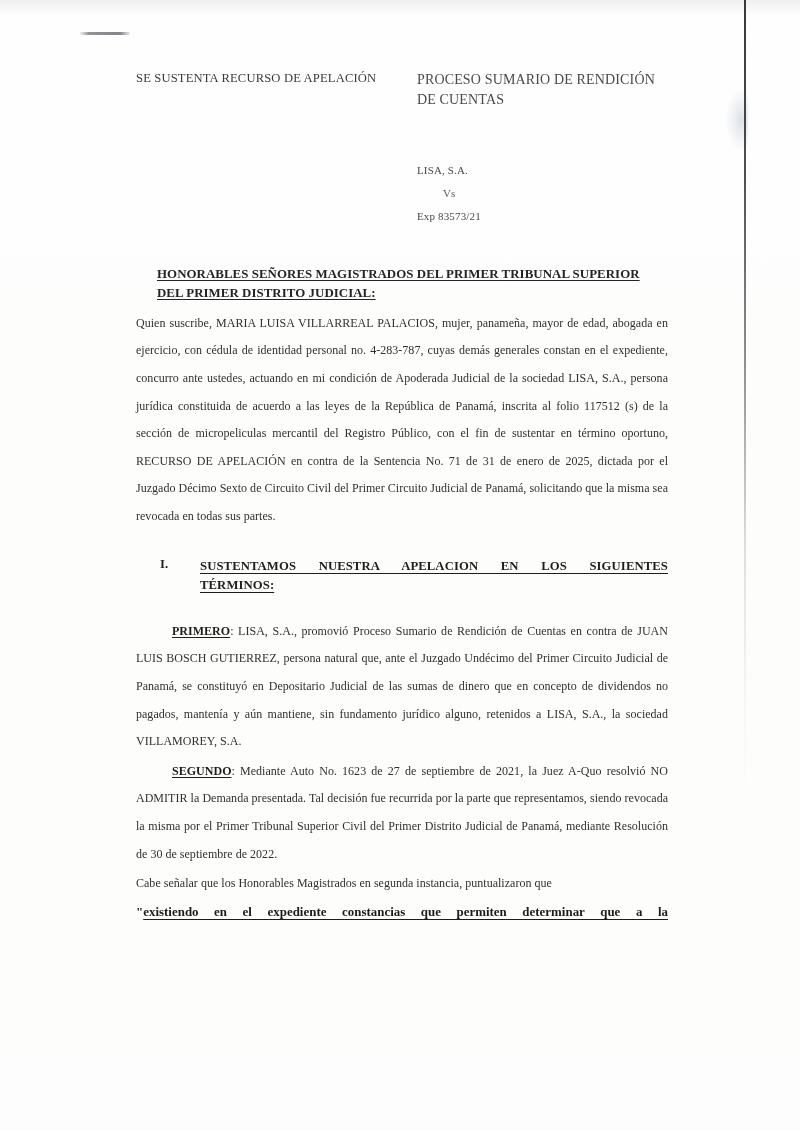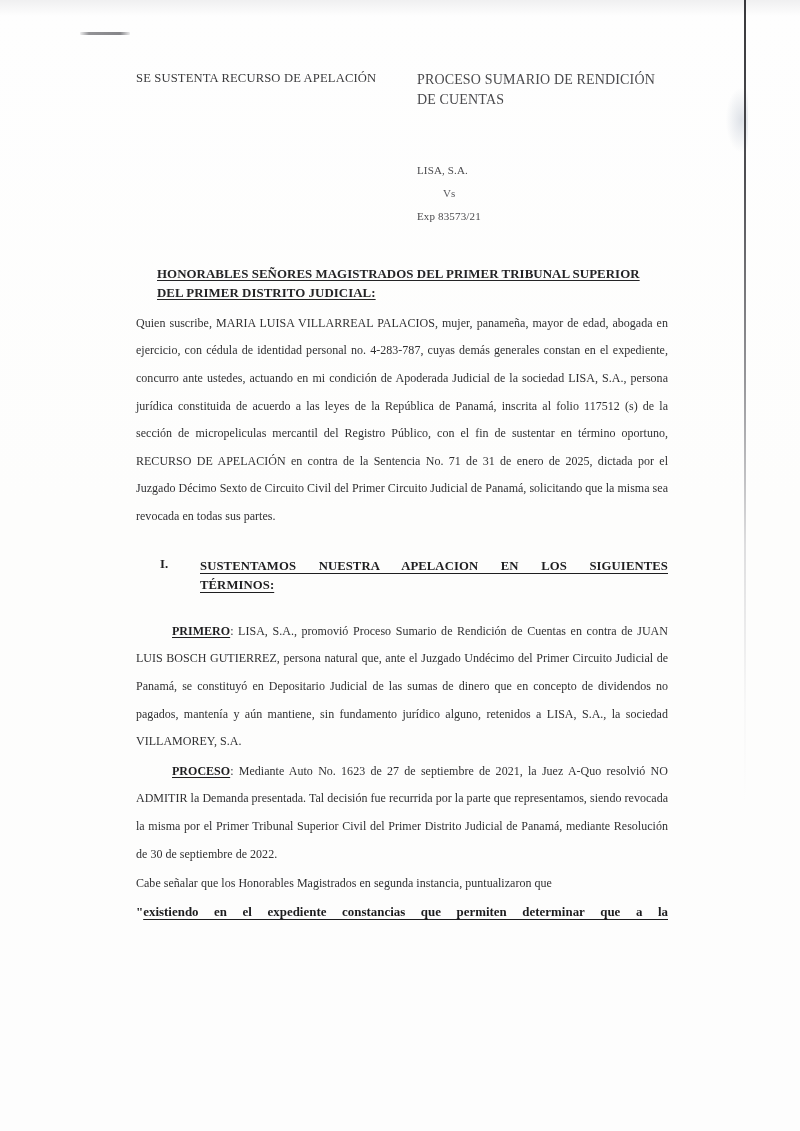--- a/index.html
+++ b/index.html
@@ -234,21 +234,21 @@
         <span class="l1">SUSTENTAMOS NUESTRA APELACION EN LOS SIGUIENTES</span>
         <span>TÉRMINOS:</span>
       </div>
     </div>
 
     <p class="para">
       <span class="lead">PRIMERO</span><span>:</span><span>  LISA, S.A., promovió Proceso Sumario de Rendición de Cuentas en contra de JUAN LUIS BOSCH GUTIERREZ, persona natural que, ante el Juzgado Undécimo del Primer Circuito Judicial de Panamá, se constituyó en Depositario Judicial de las sumas de dinero que en concepto de dividendos no pagados, mantenía y aún mantiene, sin fundamento jurídico alguno, retenidos a LISA, S.A., la sociedad VILLAMOREY, S.A.</span>
     </p>
 
     <p class="para gap">
-      <span class="lead">PROCESO</span><span>:</span><span>  Mediante Auto No. 1623 de 27 de septiembre de 2021, la Juez A-Quo resolvió NO ADMITIR la Demanda presentada. Tal decisión fue recurrida por la parte que representamos, siendo revocada la misma por el Primer Tribunal Superior Civil del Primer Distrito Judicial de Panamá, mediante Resolución de 30 de septiembre de 2022.</span>
+      <span class="lead">SEGUNDO</span><span>:</span><span>  Mediante Auto No. 1623 de 27 de septiembre de 2021, la Juez A-Quo resolvió NO ADMITIR la Demanda presentada. Tal decisión fue recurrida por la parte que representamos, siendo revocada la misma por el Primer Tribunal Superior Civil del Primer Distrito Judicial de Panamá, mediante Resolución de 30 de septiembre de 2022.</span>
     </p>
 
     <p class="para gap">Cabe señalar que los Honorables Magistrados en segunda instancia, puntualizaron que</p>
 
     <p class="quote-line">
       <span class="quote-mark">"</span><span class="u">existiendo en el expediente constancias que permiten determinar que a la</span>
     </p>
 
   </div>
 </div>

